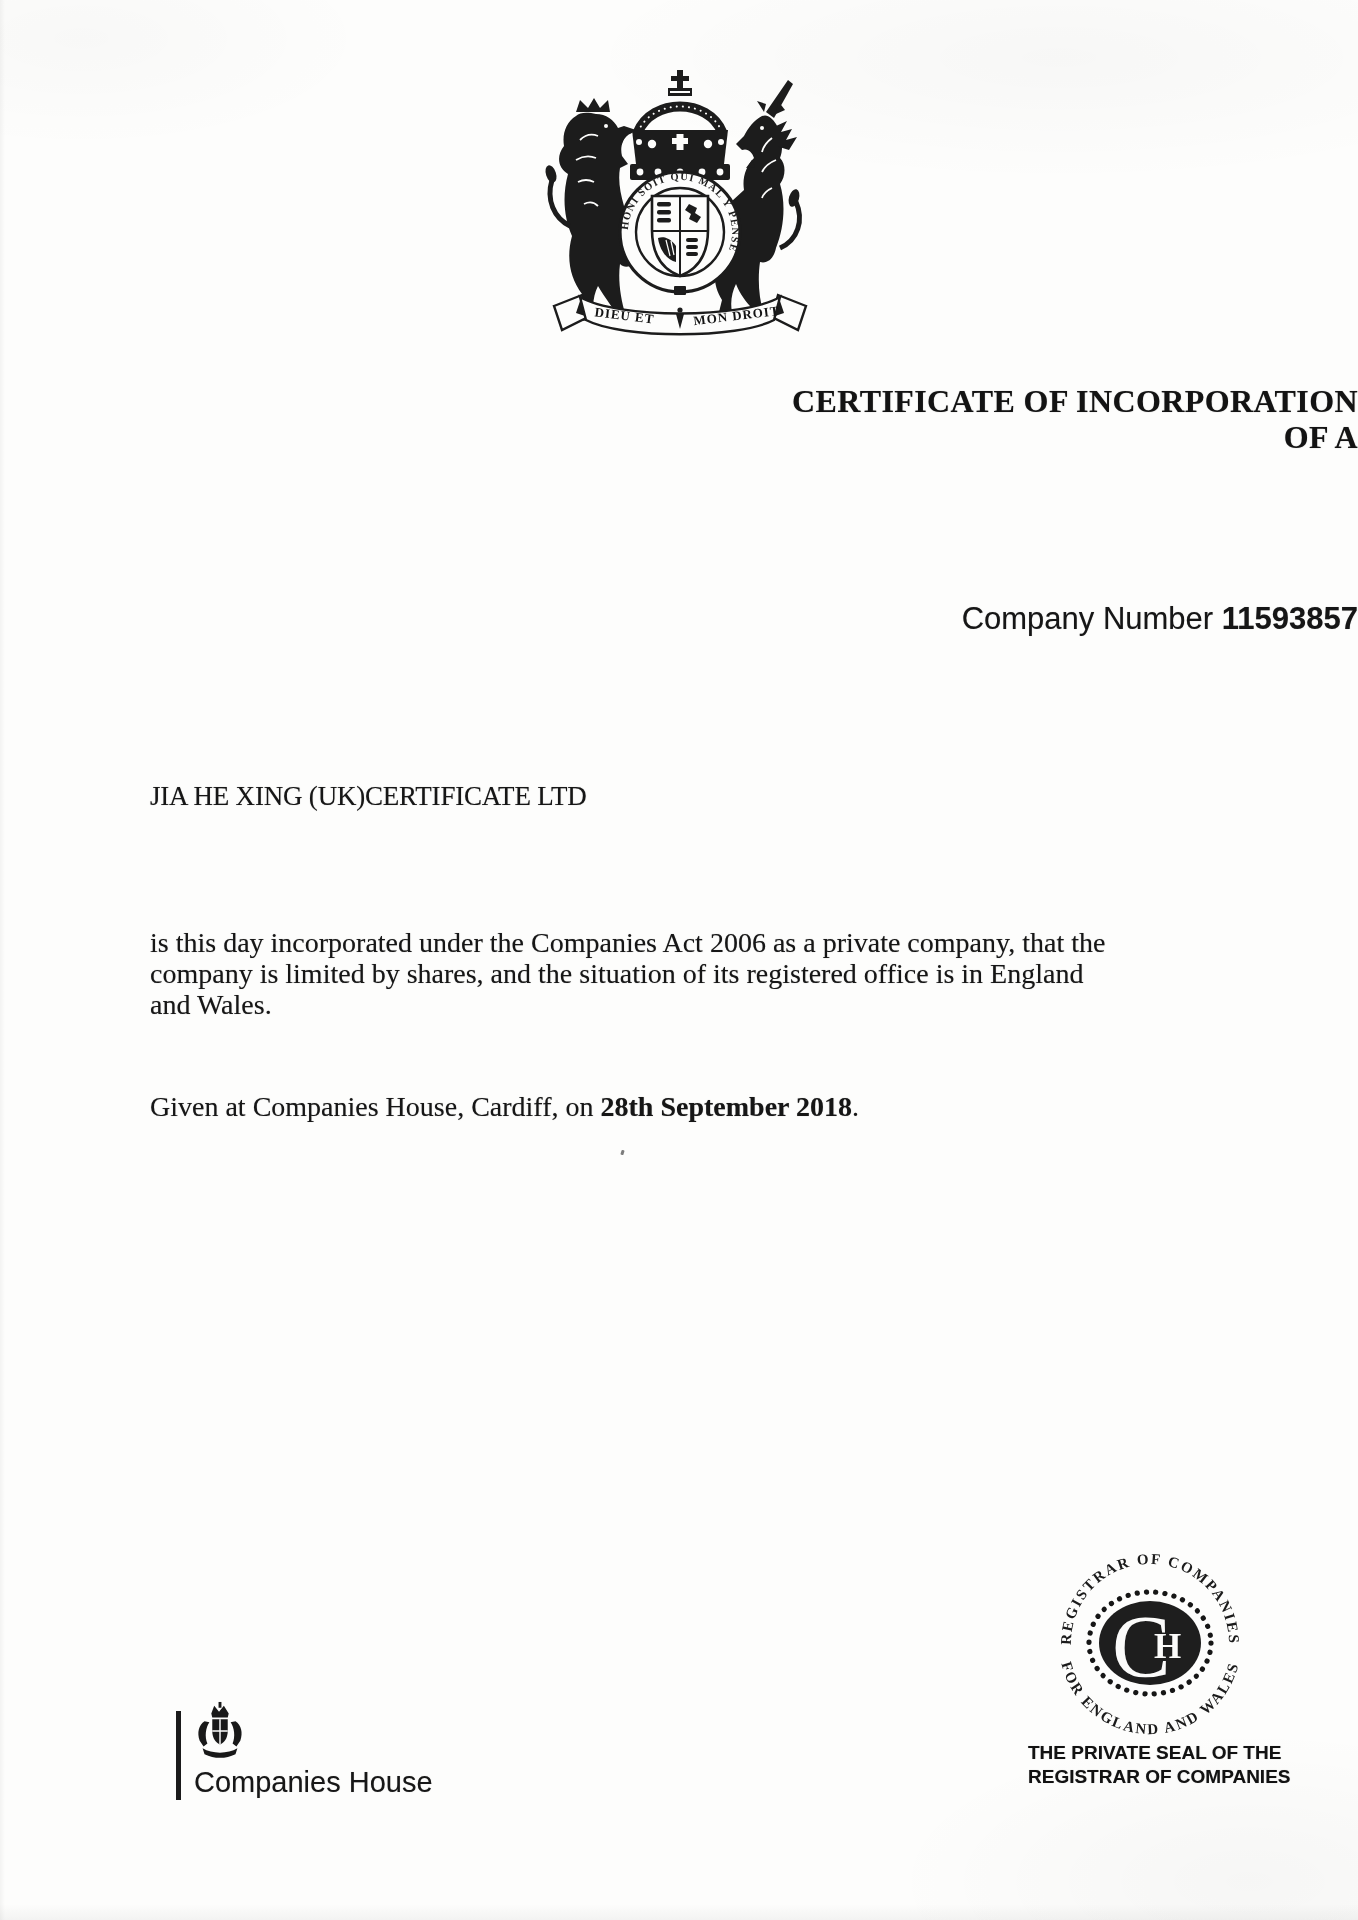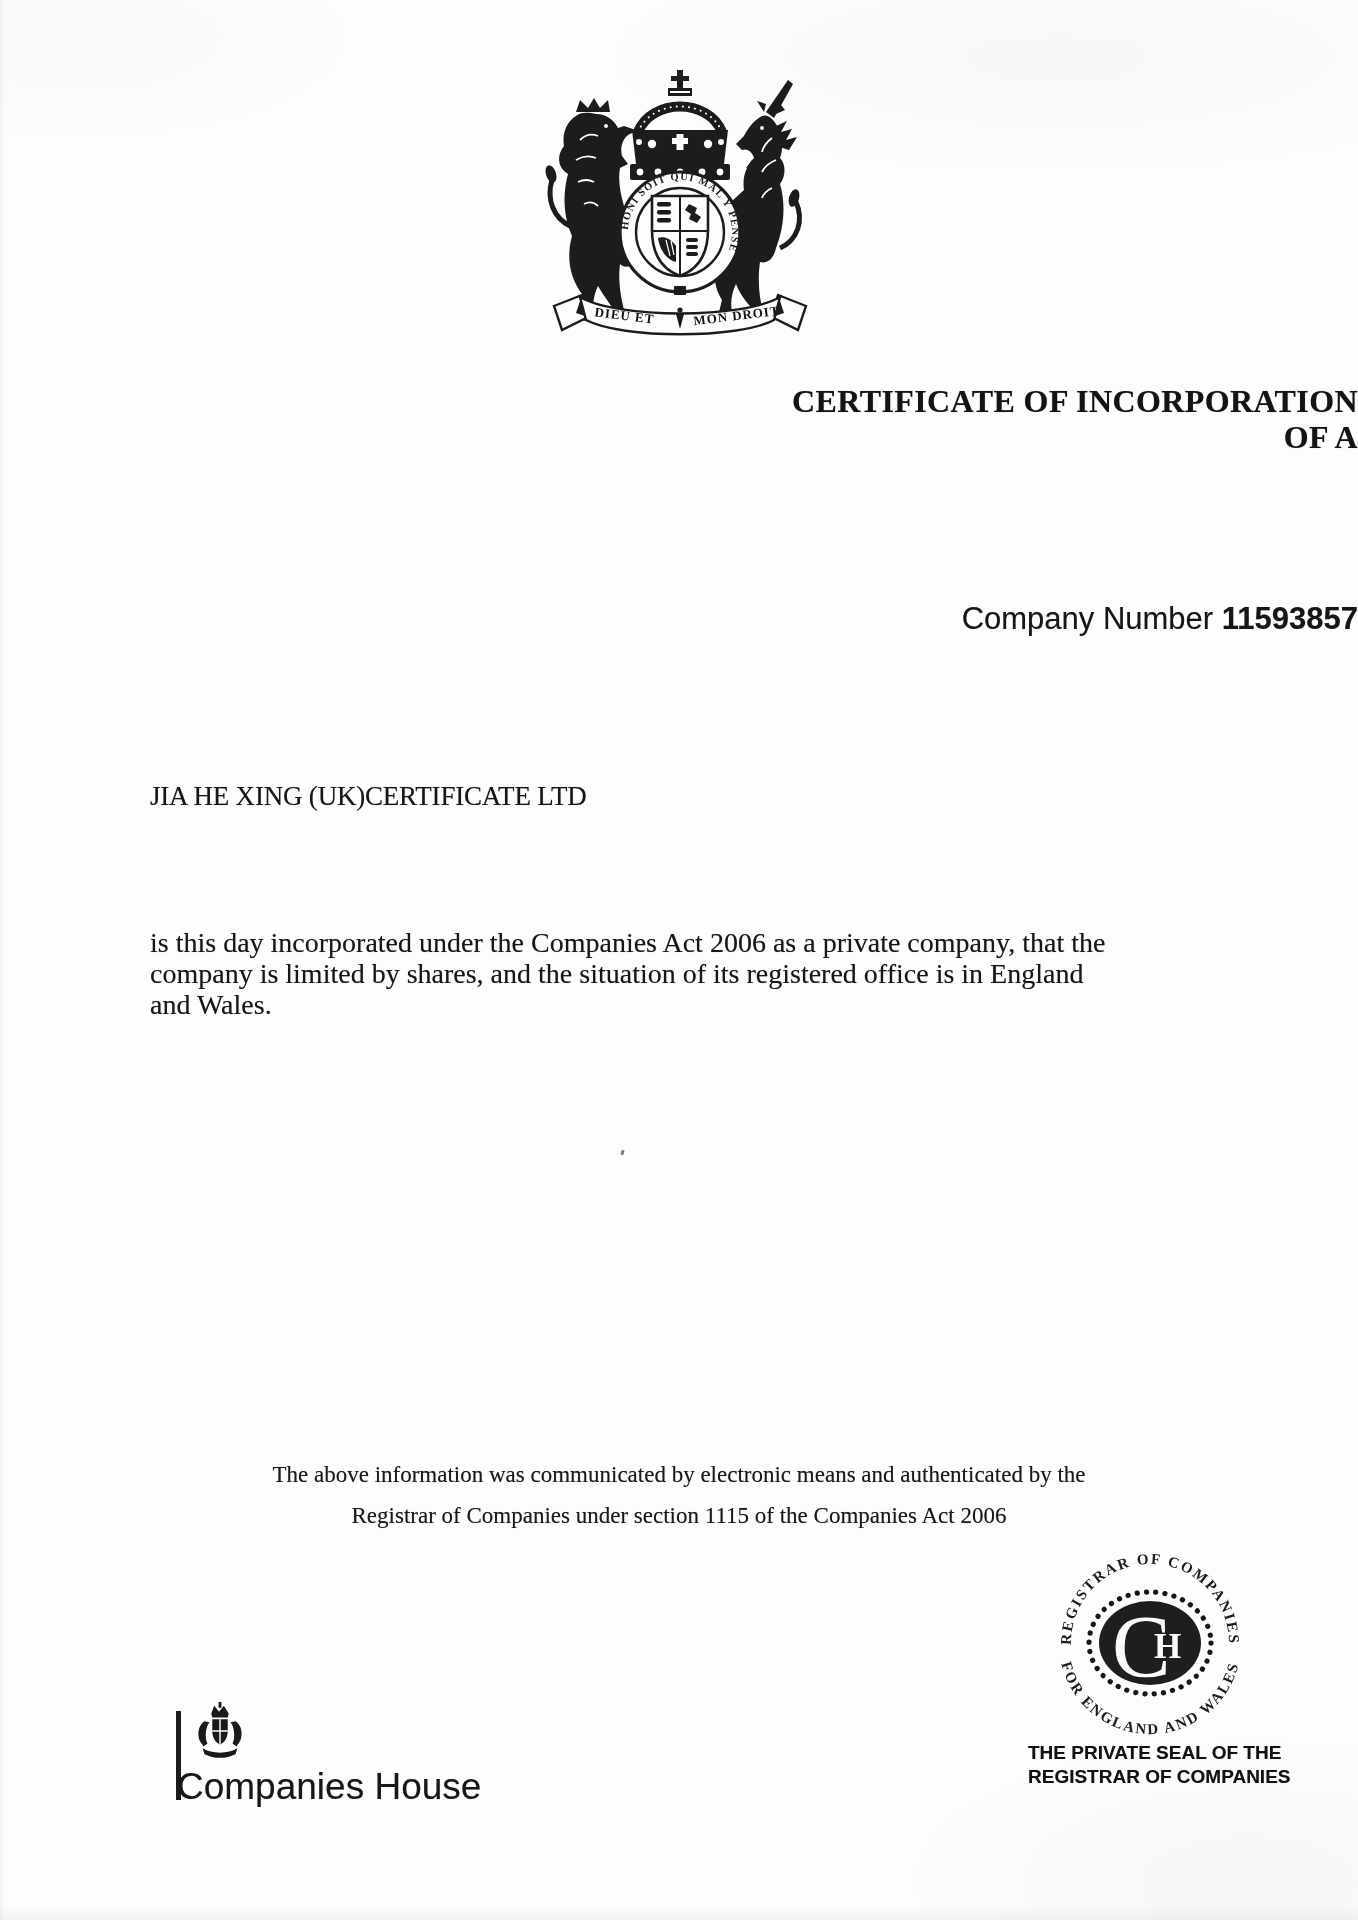--- a/index.html
+++ b/index.html
@@ -38,22 +38,22 @@
     transform:rotate(18deg);border-radius:1px;}
   
   .auth{left:0;right:0;top:1454px;text-align:center;font-size:23px;line-height:41px;
     color:#181818;text-shadow:0 0 .8px rgba(20,20,20,.4);}
   
   .seal-caption{left:1028px;top:1741px;font-family:"Liberation Sans", sans-serif;
     font-weight:700;font-size:19px;line-height:23.5px;color:#121212;
     text-shadow:0 0 .8px rgba(10,10,10,.35);}
   
   .ch-bar{left:176px;top:1711px;width:5px;height:89px;background:#1b1b1b;}
-  .ch-text{left:177px;top:1766px;font-family:"Liberation Sans", sans-serif;
-    font-size:37px;color:#171717;text-shadow:0 0 .8px rgba(10,10,10,.3);text-align:right;}
+  .ch-text{left:194px;top:1766px;font-family:"Liberation Sans", sans-serif;
+    font-size:29px;color:#171717;text-shadow:0 0 .8px rgba(10,10,10,.3);text-align:right;}
   svg text{text-shadow:none;}
 </style>
 </head>
 <body>
 
 <div class="page">
 
   <svg class="abs" style="left:540px;top:68px;" width="285" height="278" viewBox="0 0 285 278">
     <g fill="#1c1c1c" stroke="none">
 
@@ -161,27 +161,26 @@
 
 
   <div class="abs serifline company-name">JIA HE XING (UK)CERTIFICATE LTD</div>
 
   <div class="abs serifline para">
     <div>is this day incorporated under the Companies Act 2006 as a private company, that the</div>
     <div>company is limited by shares, and the situation of its registered office is in England</div>
     <div>and Wales.</div>
   </div>
 
+  <div class="abs serifline given">
+    <span>Given at Companies House, Cardiff, on </span><span class="bold">28th September 2018</span><span>.</span>
+  </div>
 
   <div class="abs speck"></div>
 
-  <div class="abs auth">
-    <div>The above information was communicated by electronic means and authenticated by the</div>
-    <div>Registrar of Companies under section 1115 of the Companies Act 2006</div>
-  </div>
 
   <svg class="abs" style="left:1040px;top:1537px;" width="220" height="214" viewBox="0 0 220 214">
     <defs>
       <path id="sealTop" d="M31,106 A79,79 0 0 1 189,106"></path>
       <path id="sealBot" d="M19,106 A91,91 0 0 0 201,106"></path>
     </defs>
     <text text-anchor="middle" font-family="Liberation Serif, serif" font-size="15" font-weight="700" letter-spacing="2" fill="#1b1b1b">
       <textPath href="#sealTop" startOffset="50%">REGISTRAR OF COMPANIES</textPath>
     </text>
     <text text-anchor="middle" font-family="Liberation Serif, serif" font-size="15" font-weight="700" letter-spacing="2" fill="#1b1b1b">

